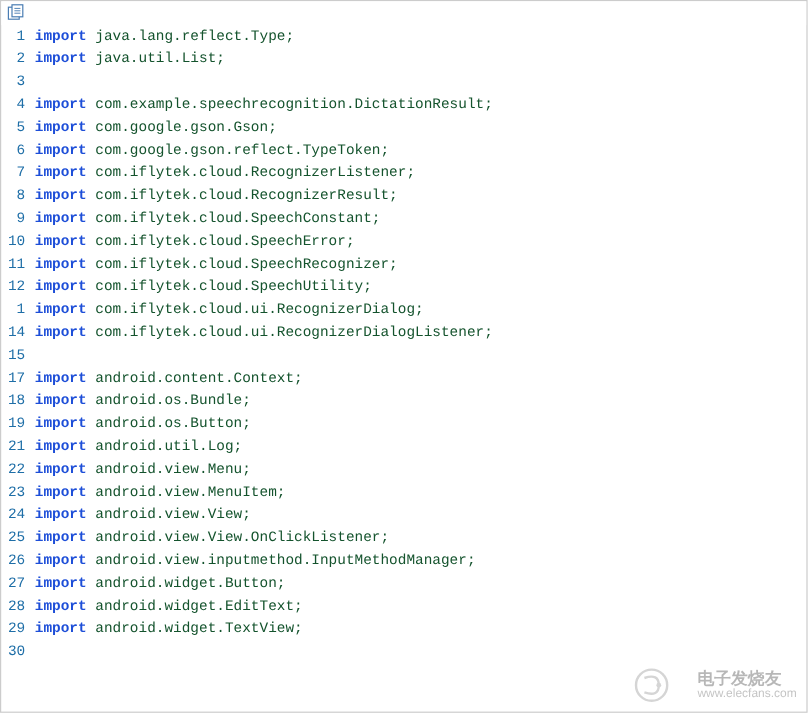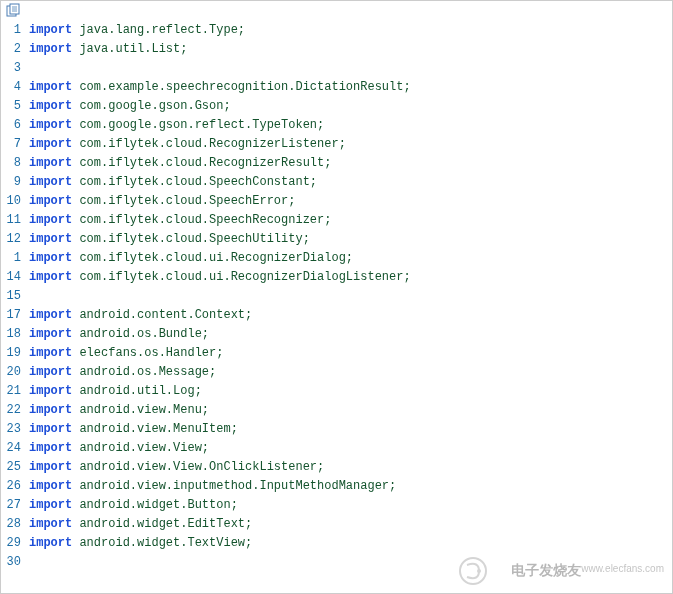--- a/index.html
+++ b/index.html
@@ -69,21 +69,21 @@
       gap: 6px;
       opacity: 0.35;
       pointer-events: none;
     }
     .watermark-logo {
       width: 32px;
       height: 32px;
     }
     .watermark-text {
       display: flex;
-      flex-direction: row;
+      flex-direction: column;
       font-family: "Microsoft YaHei", sans-serif;
       line-height: 1.1;
       margin-left: 16px;
     }
     .watermark-title {
       font-size: 14px;
       font-weight: bold;
       color: #333;
     }
     .watermark-url {
@@ -170,25 +170,21 @@
     <div class="code-line">
       <span class="line-number">17</span>
       <span class="line-content"><span class="keyword">import</span><span class="plain"> android.content.Context;</span></span>
     </div>
     <div class="code-line">
       <span class="line-number">18</span>
       <span class="line-content"><span class="keyword">import</span><span class="plain"> android.os.Bundle;</span></span>
     </div>
     <div class="code-line">
       <span class="line-number">19</span>
-      <span class="line-content"><span class="keyword">import</span><span class="plain"> elecfans.os.Handler;</span></span>
-    </div>
-    <div class="code-line">
-      <span class="line-number">20</span>
-      <span class="line-content"><span class="keyword">import</span><span class="plain"> android.os.Message;</span></span>
+      <span class="line-content"><span class="keyword">import</span><span class="plain"> android.os.Button;</span></span>
     </div>
     <div class="code-line">
       <span class="line-number">21</span>
       <span class="line-content"><span class="keyword">import</span><span class="plain"> android.util.Log;</span></span>
     </div>
     <div class="code-line">
       <span class="line-number">22</span>
       <span class="line-content"><span class="keyword">import</span><span class="plain"> android.view.Menu;</span></span>
     </div>
     <div class="code-line">

